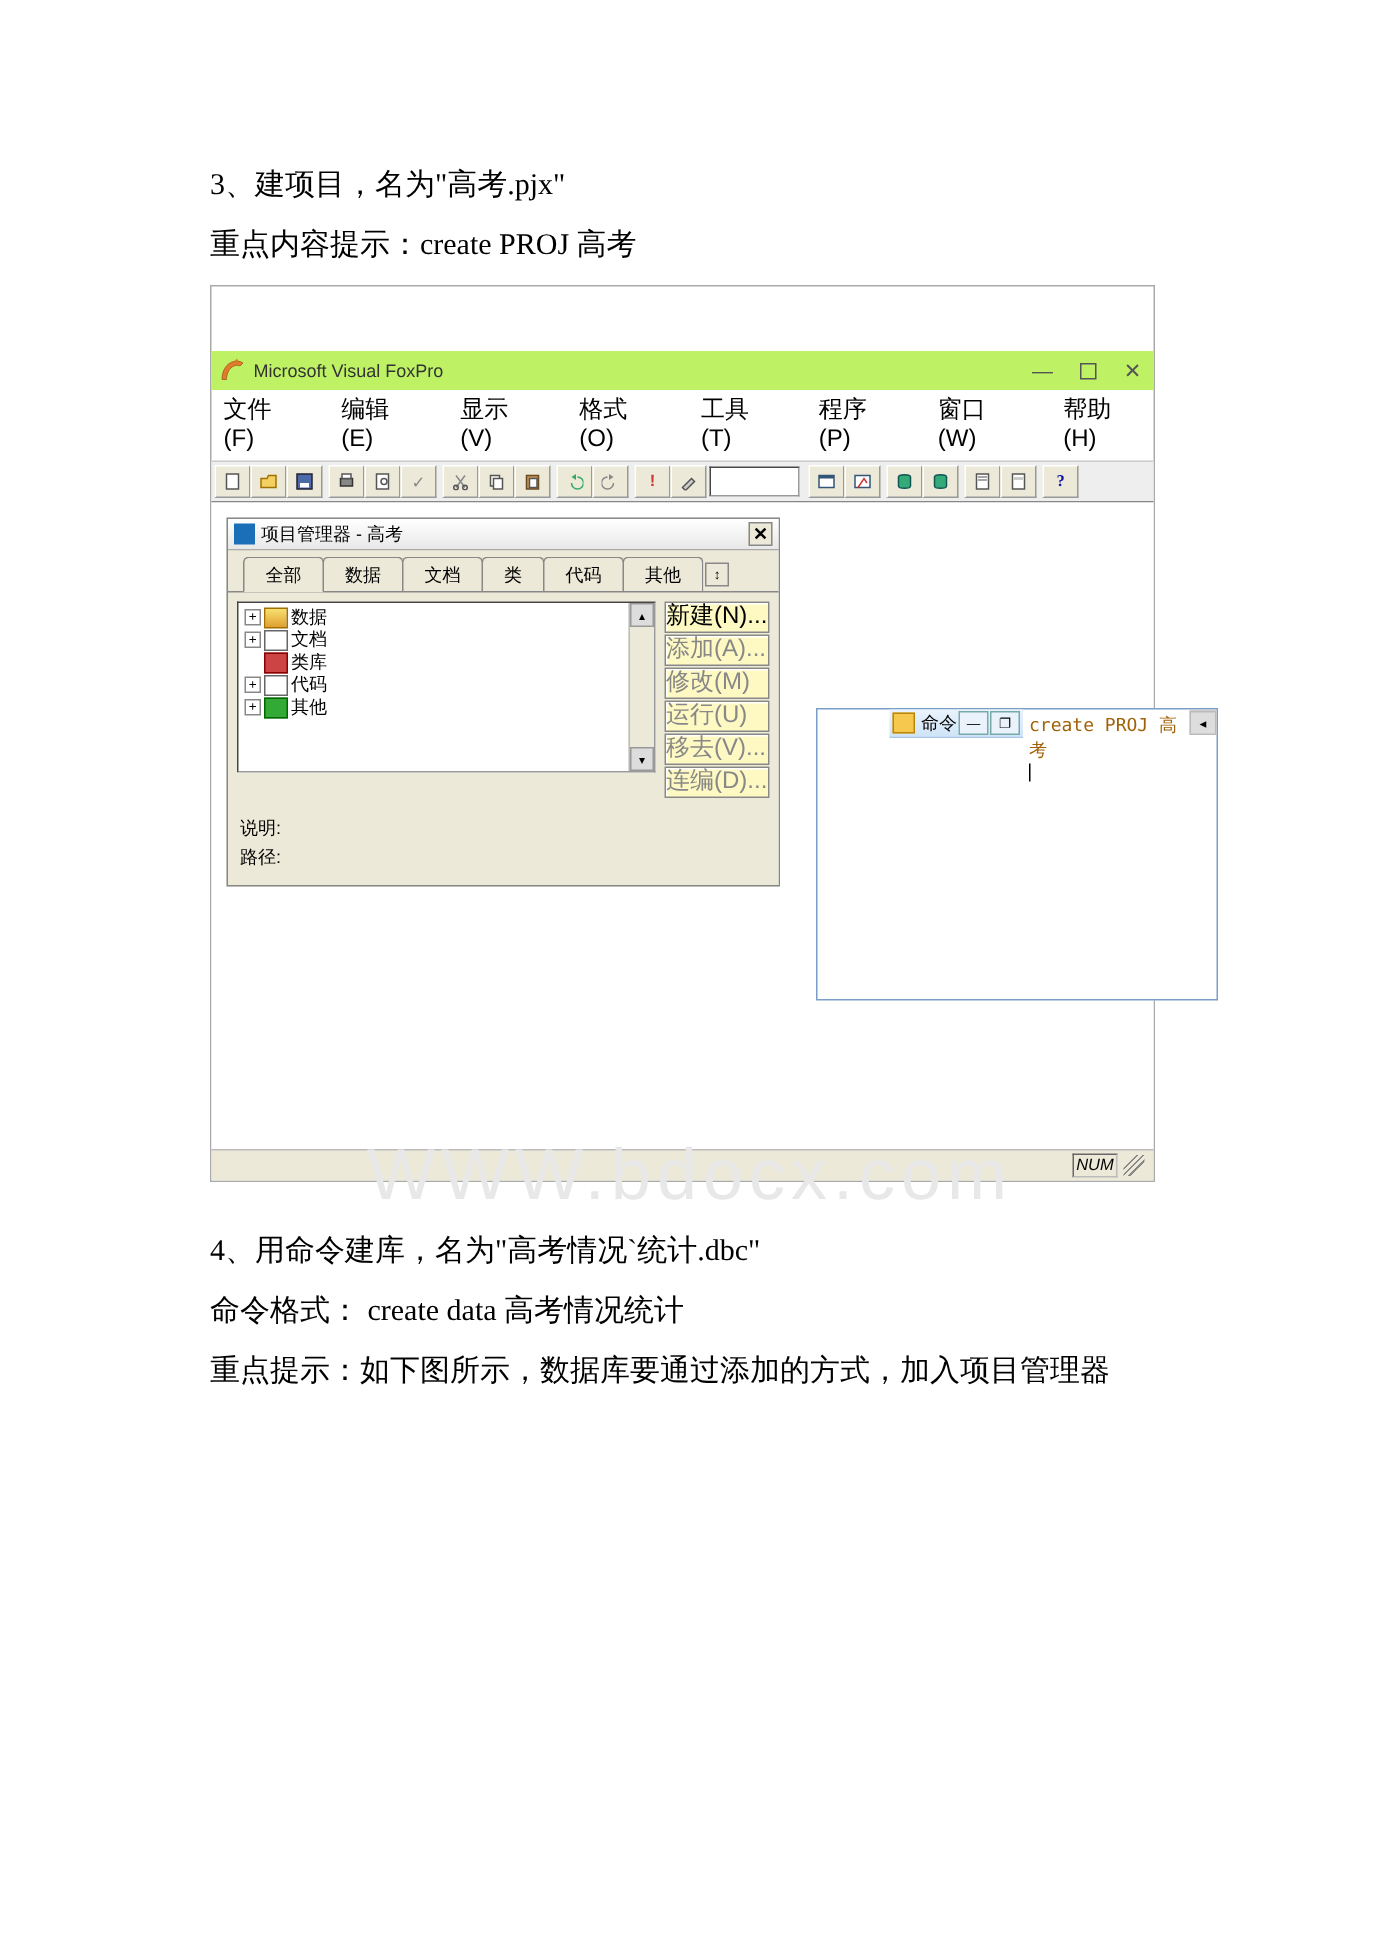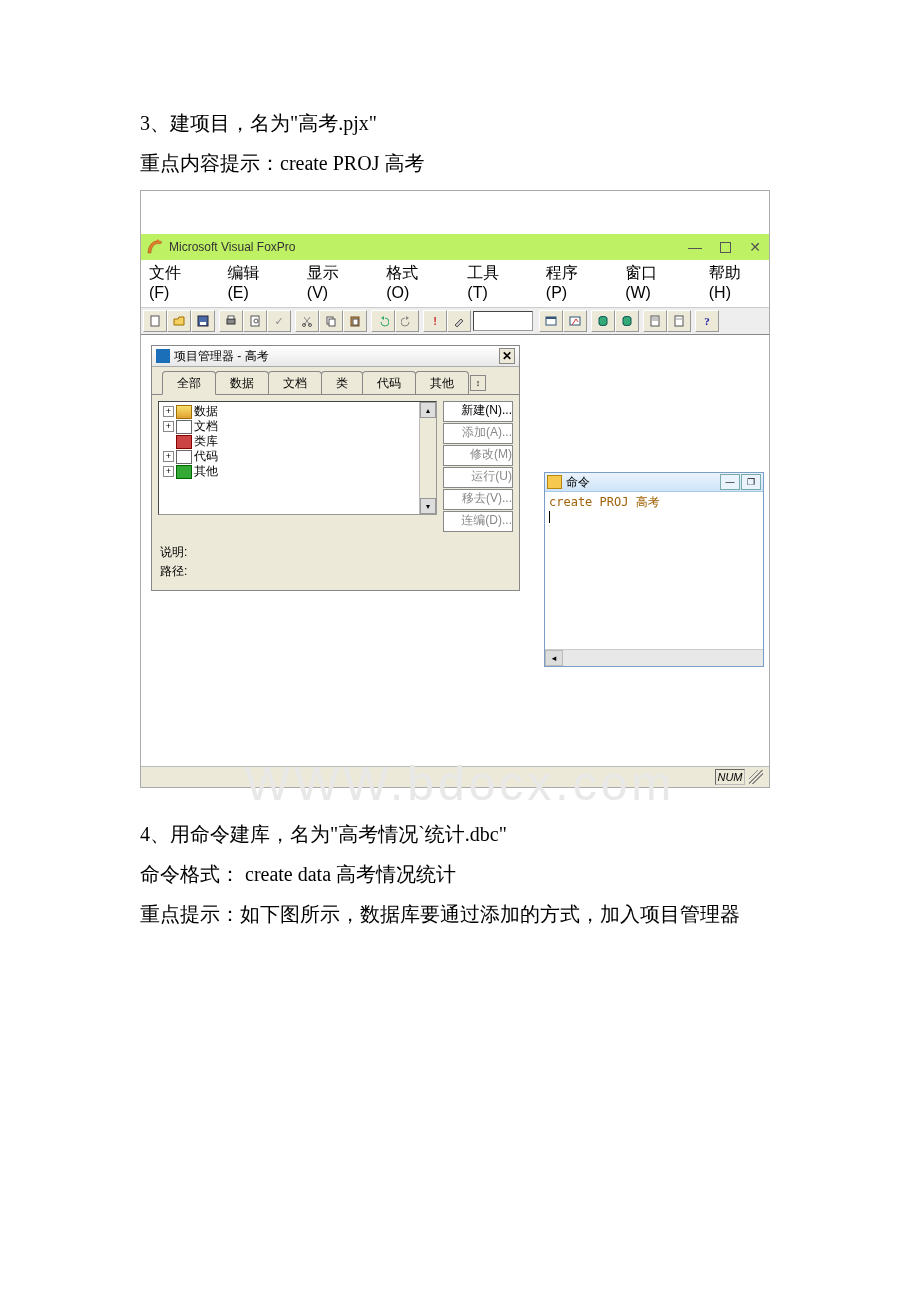--- a/index.html
+++ b/index.html
@@ -148,41 +148,41 @@
   .ticon { width:14px; height:12px; display:inline-block;}
   .ti-data { background:linear-gradient(#f8e070,#e0a030); border:1px solid #a07000;}
   .ti-doc { background:#fff; border:1px solid #666;}
   .ti-class { background:#c44; border:1px solid #800;}
   .ti-code { background:#fff; border:1px solid #666;}
   .ti-other { background:#3a3; border:1px solid #060;}
 
   .pm-buttons { display:flex; flex-direction:column; gap:1px; }
   .pm-btn {
     width:68px; height:19px;
-    border:1px solid #888; background:#ffffff;
-    font-size:12px; text-align:right; line-height:17px;
+    border:1px solid #888; background:#fef9c3;
+    font-size:16px; text-align:left; line-height:17px;
     box-shadow: inset 1px 1px 0 #fff;
   }
   .pm-btn.disabled { color:#888; }
 
   .pm-footer {
     padding:4px 8px 8px 8px;
     font-size:12px;
     background:#ece9d8;
   }
   .pm-footer div { margin:2px 0;}
 
   
   .cmd-window {
     position:absolute;
     left:403px; top:137px;
     width:218px; height:193px;
     background:#fff;
     border:1px solid #7a9ec7;
-    display:flex; flex-direction:column;
+    display:flex; flex-direction:row;padding-left:48px;
   }
   .cmd-titlebar {
     display:flex; align-items:center;
     height:18px;
     background:linear-gradient(#eaf3fc,#cfe4f8);
     font-size:12px;
     padding:0 2px;
     border-bottom:1px solid #a7c7e7;
   }
   .cmd-tb-icon { width:13px;height:12px;margin-right:4px;display:inline-block;background:#f6c94e;border:1px solid #b8860b;}

